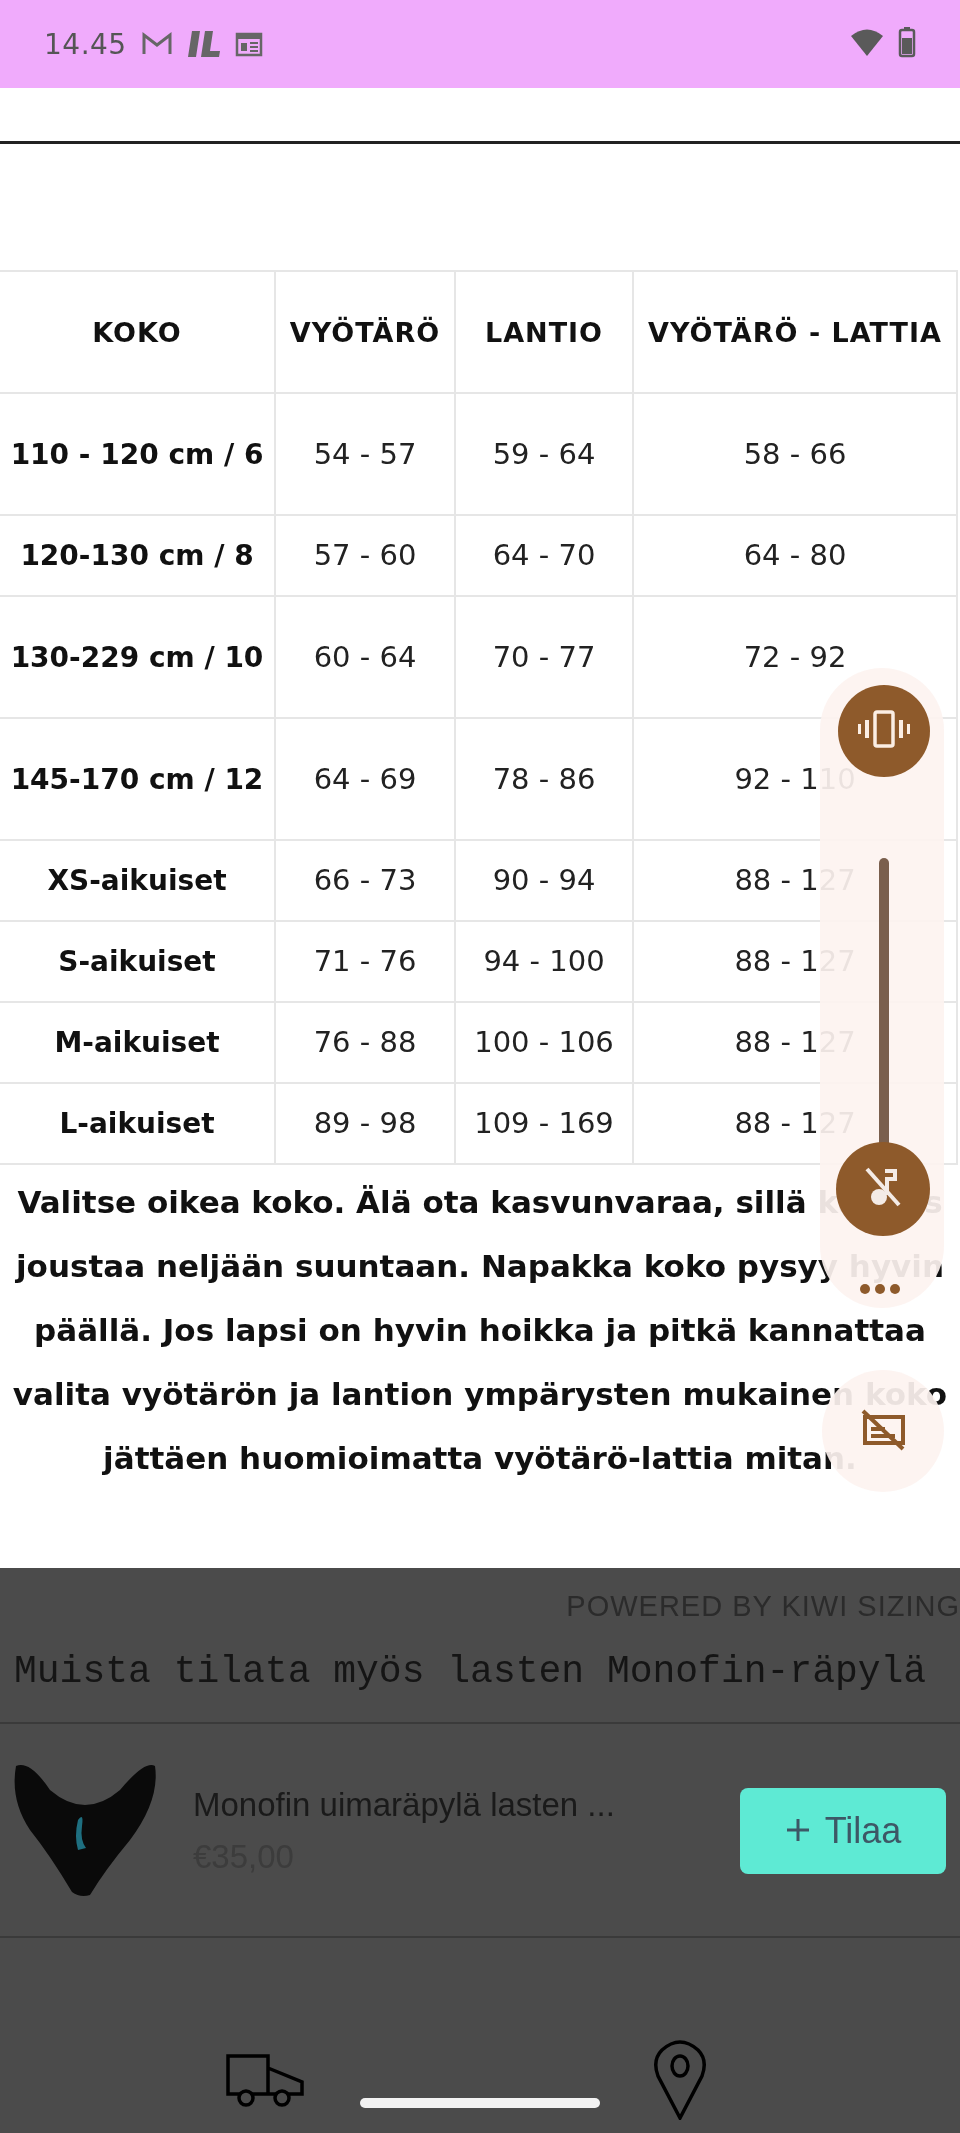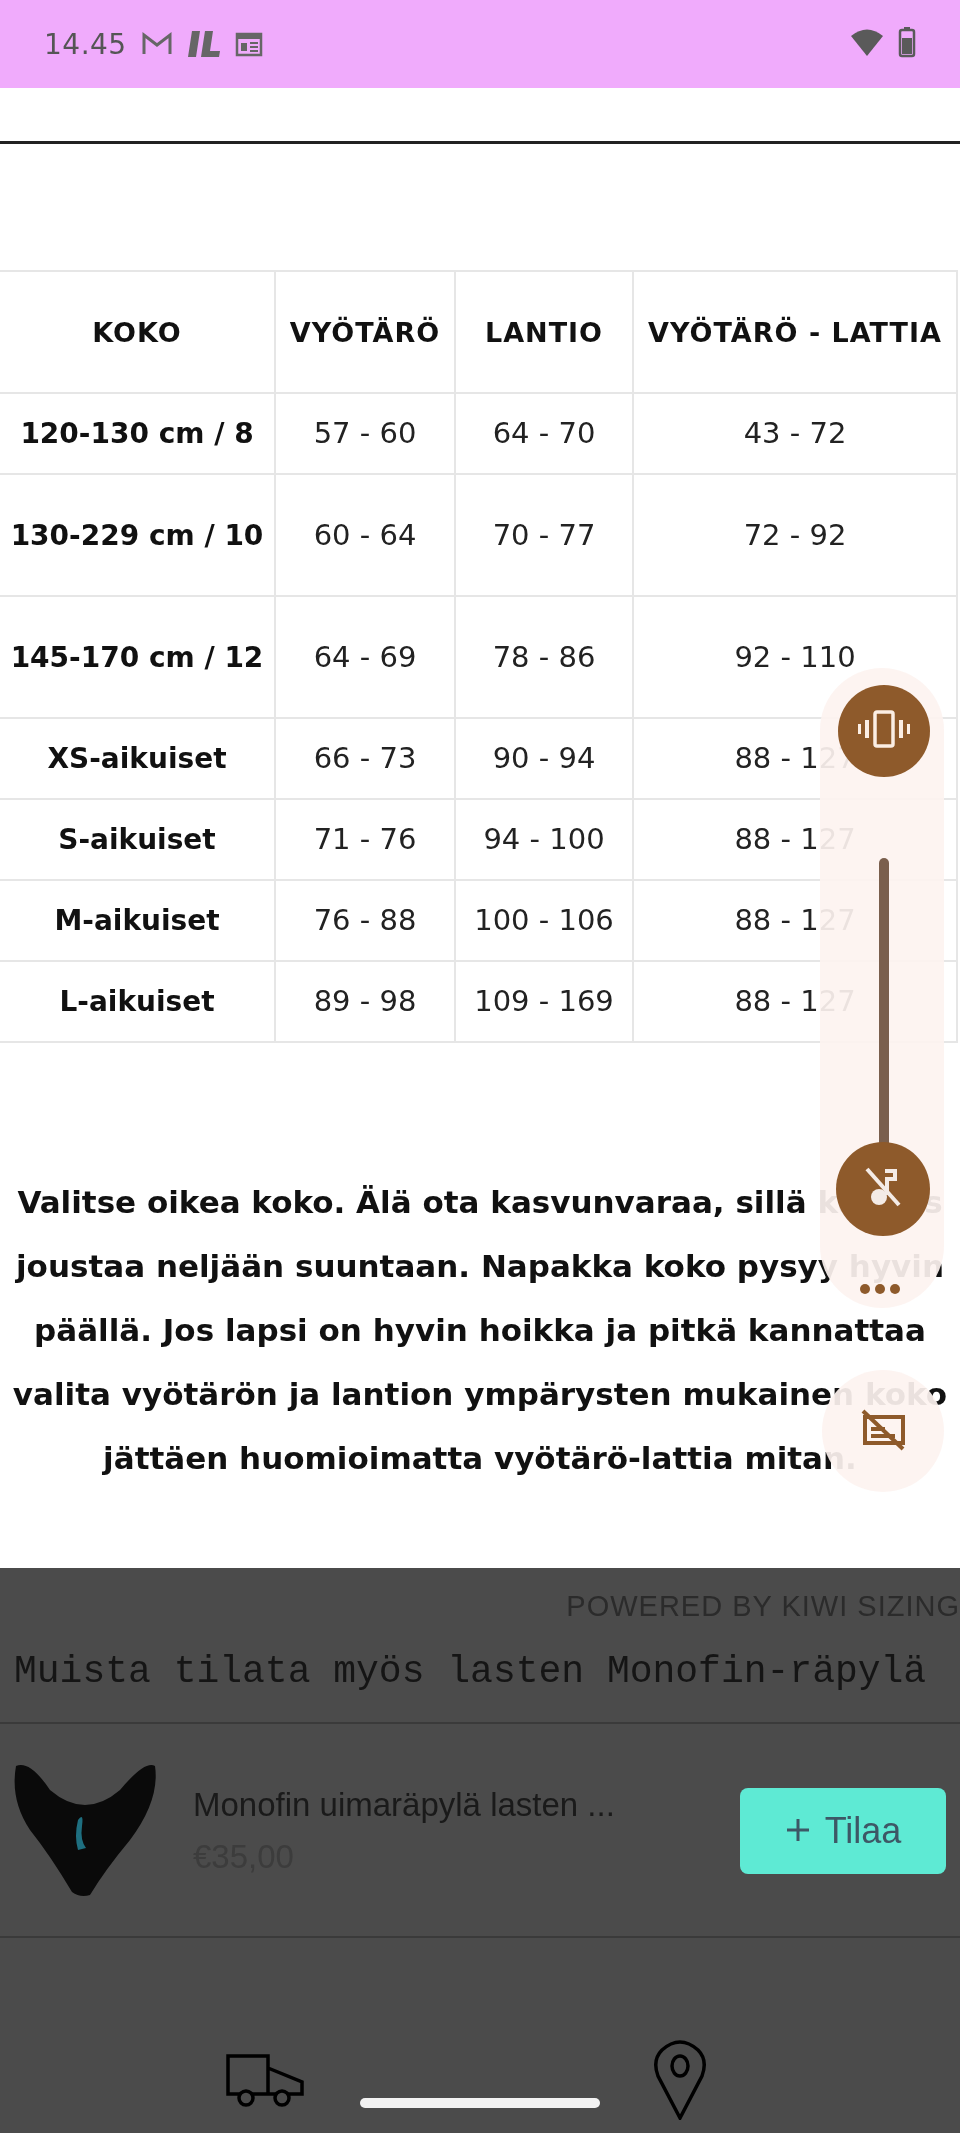--- a/index.html
+++ b/index.html
@@ -89,25 +89,31 @@
 <table class="size-table">
   <thead>
     <tr>
       <th class="col1">KOKO</th>
       <th class="col2">VYÖTÄRÖ</th>
       <th class="col3">LANTIO</th>
       <th class="col4"><span>VYÖTÄRÖ - LATTIA</span></th>
     </tr>
   </thead>
   <tbody>
+    <tr style="height:122px">
+      <td class="koko">110 - 120 cm / 6</td>
+      <td>54 - 57</td>
+      <td>59 - 64</td>
+      <td>58 - 66</td>
+    </tr>
     <tr style="height:67px">
       <td class="koko">120-130 cm / 8</td>
       <td>57 - 60</td>
       <td>64 - 70</td>
-      <td>43 - 72</td>
+      <td>64 - 80</td>
     </tr>
     <tr style="height:122px">
       <td class="koko">130-229 cm / 10</td>
       <td>60 - 64</td>
       <td>70 - 77</td>
       <td>72 - 92</td>
     </tr>
     <tr style="height:122px">
       <td class="koko">145-170 cm / 12</td>
       <td>64 - 69</td>

